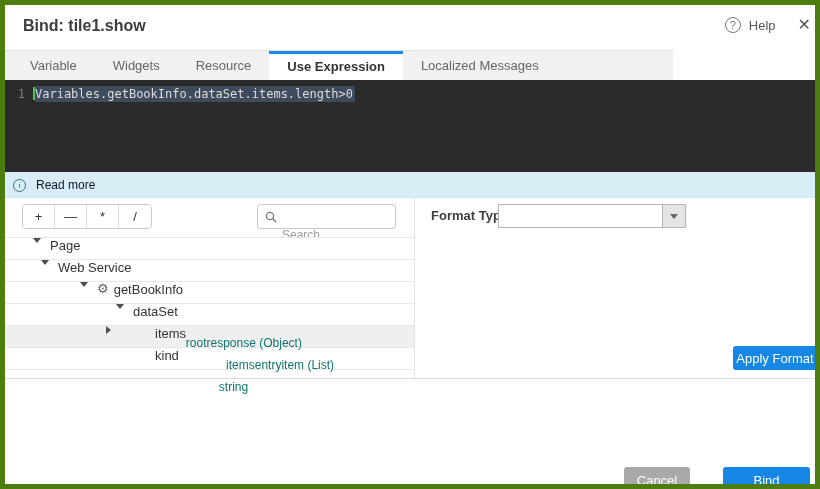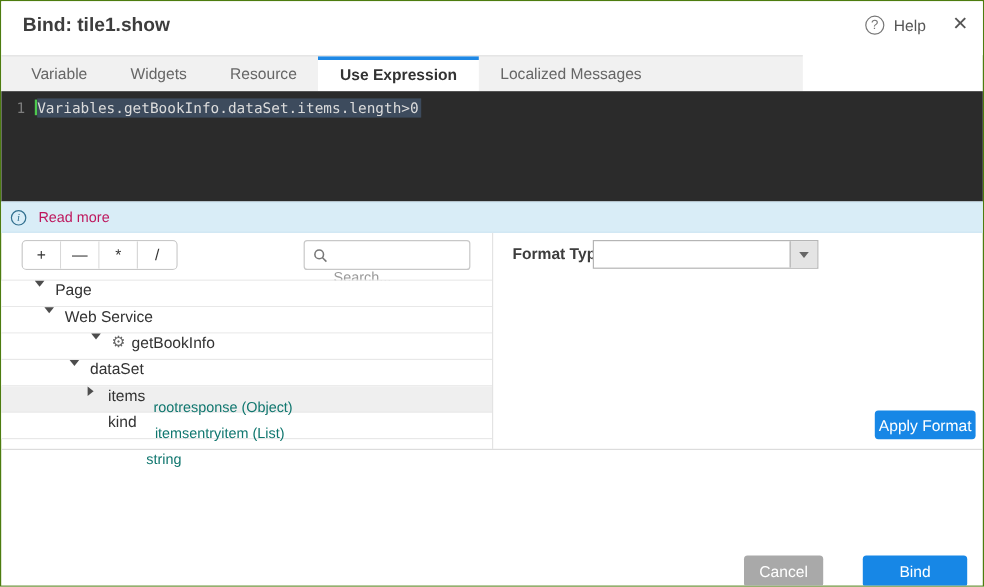--- a/index.html
+++ b/index.html
@@ -1,20 +1,20 @@
 <!DOCTYPE html>
 <html><head>
 <meta charset="utf-8">
 <style>
   * { margin:0; padding:0; box-sizing:border-box; }
   html,body { background:#fff; }
   body { font-family:"Liberation Sans", sans-serif; }
   #app {
     position:relative; width:820px; height:489px; background:#fff;
-    overflow:hidden; border:1px solid #4d7c0f;
+    overflow:hidden; border:5px solid #4d7c0f;
   }
 
   
   .titlebar { position:absolute; left:0; top:0; width:820px; height:45px; background:#fff; }
   .title { position:absolute; left:18px; top:12px; font-size:16px; font-weight:700; color:#3d3d3d; }
   .type-hint { position:absolute; left:138px; top:13px; font-size:15px; font-style:italic; color:#9e9e9e;margin-top:36px; }
   .titlebar-right { position:absolute; right:14px; top:12px; display:flex; align-items:center; gap:8px; }
   .help-icon {
     width:16px; height:16px; border:1px solid #777; border-radius:50%;
     color:#777; font-size:11px; line-height:14px; text-align:center; display:inline-block; cursor:pointer;
@@ -50,21 +50,21 @@
   .infobar {
     position:absolute; left:0; top:167px; width:820px; height:26px;
     background:#d9edf7; border-top:1px solid #cfe7f3; border-bottom:1px solid #cfe7f3;
     display:flex; align-items:center; padding:0 8px; font-size:12px; color:#31708f;
   }
   .info-icon {
     width:13px; height:13px; border:1px solid #31708f; border-radius:50%;
     font-size:9px; line-height:11px; text-align:center; font-style:italic;
     font-family:"Liberation Serif", serif; margin-right:6px; flex:none;
   }
-  .read-more { color:#be185d; margin-left:4px; cursor:pointer; }
+  .read-more { color:#0f172a; margin-left:4px; cursor:pointer; }
 
   
   .main { position:absolute; left:0; top:193px; width:820px; height:180px; }
   .left-panel { position:absolute; left:0; top:0; width:409px; height:180px; }
   .right-panel { position:absolute; left:409px; top:0; width:411px; height:180px; border-left:1px solid #e3e3e3; }
   .main-divider { position:absolute; left:0; top:373px; width:820px; border-top:1px solid #dcdcdc; }
 
   
   .left-toolbar { position:absolute; left:0; top:6px; width:409px; height:26px; }
   .op-group {
@@ -89,21 +89,21 @@
   .searchbox input::placeholder { color:#9a9a9a; }
 
   
   .tree { position:absolute; left:0; top:39px; width:409px; border-top:1px solid #e8e8e8; }
   .tree-row {
     height:22px; display:flex; border-bottom:1px solid #e8e8e8;
     font-size:13px; color:#333; cursor:pointer; background:#fff;
   }
   .tree-row.selected { background:#efefef; }
   .lvl-0 { padding-left:28px; } .lvl-1 { padding-left:36px; } .lvl-2 { padding-left:75px; }
-  .lvl-3 { padding-left:57px; } .lvl-4 { padding-left:72px; }
+  .lvl-3 { padding-left:111px; } .lvl-4 { padding-left:101px;gap:32px; }
   .tw { width:17px; flex:none; display:inline-flex; }
   .arr-down { width:0; height:0; border-left:4px solid transparent; border-right:4px solid transparent; border-top:5px solid #4d4d4d; }
   .arr-right { width:0; height:0; border-top:4px solid transparent; border-bottom:4px solid transparent; border-left:5px solid #4d4d4d; }
   .node-icon { color:#666; font-size:13px; margin-right:5px; line-height:1; }
   .node-type { font-size:12px; color:#0f766e; margin-left:8px;margin-top:32px; }
 
   
   .format-label { position:absolute; left:16px; top:10px; font-size:13px; font-weight:700; color:#3d3d3d; }
   .format-select {
     position:absolute; left:83px; top:6px; width:188px; height:24px;

